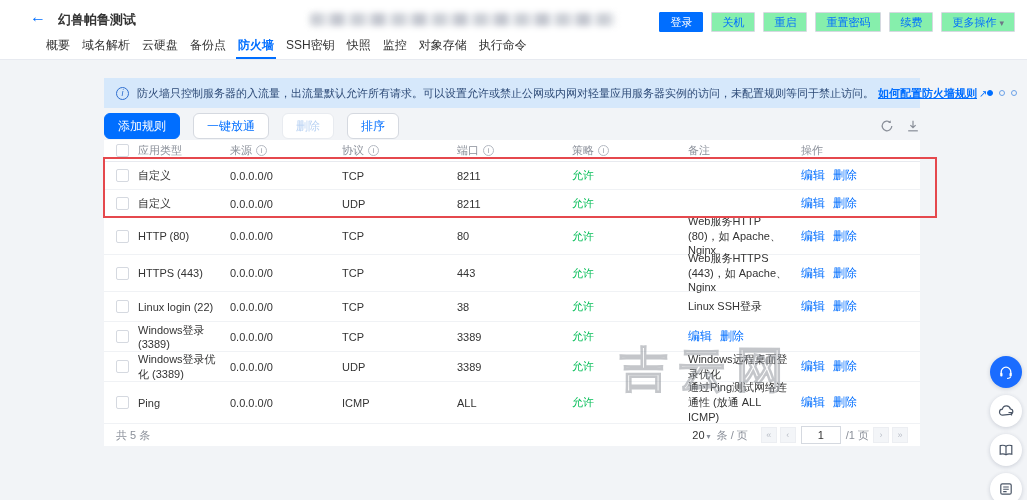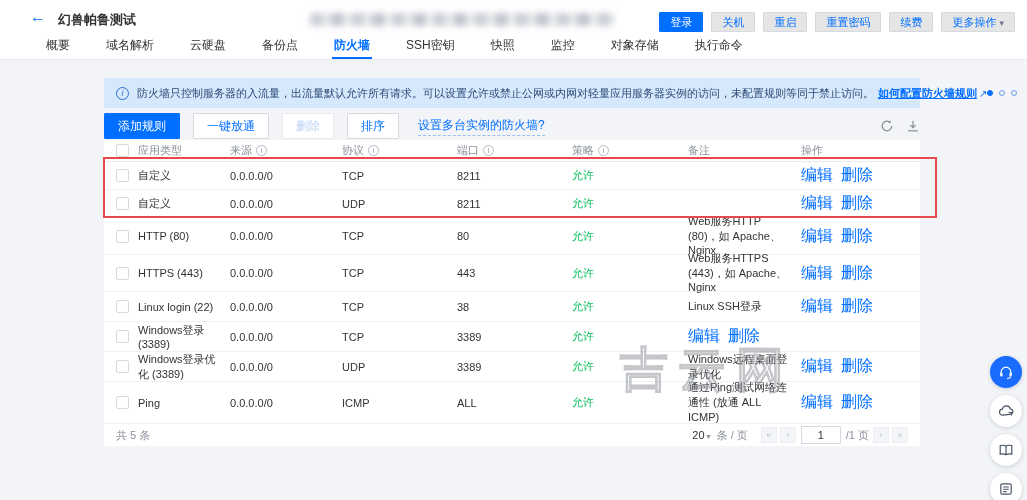--- a/index.html
+++ b/index.html
@@ -7,42 +7,42 @@
   .page { position:relative; width:1027px; height:500px; background:#f2f4f7; overflow:hidden; }
 
   
   .topbar { position:absolute; left:0; top:0; width:1027px; height:60px; background:#fff; border-bottom:1px solid #e7eaf0; }
   .back { position:absolute; left:30px; top:8px; color:#006eff; font-size:16px; cursor:pointer; }
   .page-title { position:absolute; left:58px; top:11px; font-size:13px; font-weight:bold; color:#333; }
   .redacted { position:absolute; left:310px; top:13px; width:305px; height:13px; border-radius:2px;
               background:repeating-linear-gradient(90deg,#c3c7cf 0 13px,#e4e6ea 13px 21px,#b8bcc6 21px 34px,#eceef1 34px 41px);
               filter:blur(3px); opacity:.85; }
   .header-actions { position:absolute; right:12px; top:12px; display:flex; gap:8px; }
-  .hbtn { height:20px; padding:0 10px; font-size:11px; background:#e5e5e5; border:1px solid #d5d9e0; color:#006eff; cursor:pointer; border-radius:1px; line-height:18px; font-family:inherit; }
+  .hbtn { height:20px; padding:0 10px; font-size:11px; background:#86efac; border:1px solid #d5d9e0; color:#006eff; cursor:pointer; border-radius:1px; line-height:18px; font-family:inherit; }
   .hbtn.primary { background:#006eff; border-color:#006eff; color:#fff; }
   .hbtn .caret { font-size:9px; margin-left:3px; color:#6e7686; }
 
   
-  .tabs { position:absolute; left:44px; top:35px; display:flex; gap:32px; height:24px; }
+  .tabs { position:absolute; left:44px; top:35px; display:flex; gap:8px; height:24px; }
   .tab { font-size:12px; color:#333; padding:2px 2px 6px; cursor:pointer; white-space:nowrap; }
   .tab.active { color:#006eff; font-weight:bold; border-bottom:2px solid #006eff; }
 
   
   .banner { position:absolute; left:104px; top:78px; width:816px; height:30px; background:#d6e8fb; display:flex; align-items:center; padding:0 12px; }
   .info-circle { width:13px; height:13px; border-radius:50%; border:1px solid #2f6fd0; color:#2f6fd0; font-size:9px; line-height:11px; text-align:center; font-style:italic; flex:none; }
   .banner-text { font-size:11px; color:#2d4a77; margin-left:8px; white-space:nowrap; }
   .banner-link { font-size:11px; color:#006eff; font-weight:bold; text-decoration:underline; margin-left:4px; cursor:pointer; white-space:nowrap; }
   .ext-ico { color:#006eff; font-size:10px; margin-left:2px; }
   .banner-dots { display:flex; gap:6px; margin-left:auto; align-items:center; }
   .dot { width:6px; height:6px; border-radius:50%; border:1px solid #6ba1e8; cursor:pointer; }
   .dot.active { background:#006eff; border-color:#006eff; }
 
   
   .toolbar { position:absolute; left:104px; top:112px; width:816px; height:28px; display:flex; align-items:center; }
-  .tbtn { height:26px; padding:0 13px; font-size:12px; margin-right:13px; cursor:pointer; border-radius:1px; font-family:inherit; }
+  .tbtn { height:26px; padding:0 13px; font-size:12px; margin-right:13px; cursor:pointer; border-radius:6px; font-family:inherit; }
   .tbtn.primary { background:#006eff; border:1px solid #006eff; color:#fff; }
   .tbtn.default { background:#fff; border:1px solid #d5d9e0; color:#006eff; }
   .tbtn.disabled { background:#fff; border:1px solid #e8ebf0; color:#b9d2f3; cursor:not-allowed; }
   .toolbar-link { font-size:12px; color:#006eff; border-bottom:1px dashed #9cc0f5; padding-bottom:1px; cursor:pointer; margin-left:6px; }
   .toolbar-icons { margin-left:auto; display:flex; gap:12px; align-items:center; }
   .ticon { width:14px; height:14px; cursor:pointer; }
 
   
   .card { position:absolute; left:104px; top:140px; width:816px; height:306px; background:#fff; }
   .t-head { display:flex; height:22px; align-items:center; border-bottom:1px solid #e8eaef; }
@@ -56,21 +56,21 @@
   .t-body .t-row:nth-child(5){height:30px}
   .t-body .t-row:nth-child(6){height:30px}
   .t-body .t-row:nth-child(7){height:30px}
   .t-body .t-row:nth-child(8){height:42px}
   .cell { font-size:11px; color:#333; padding-right:8px; }
   .c0 { width:126px; padding-left:12px; display:flex; align-items:center; gap:9px; }
   .c1 { width:112px; } .c2 { width:115px; } .c3 { width:115px; }
   .c4 { width:116px; } .c5 { width:113px; line-height:1.35; } .c6 { width:119px; }
   .checkbox { width:13px; height:13px; border:1px solid #d5d9e0; border-radius:2px; background:#fff; flex:none; cursor:pointer; }
   .policy-allow { color:#0abf5b;font-family:Liberation Serif, serif; }
-  .c6 a { color:#006eff; font-size:16px; text-decoration:none; margin-right:8px; cursor:pointer;font-family:Liberation Serif, serif; }
+  .c6 a { color:#006eff; font-size:12px; text-decoration:none; margin-right:8px; cursor:pointer;font-family:Liberation Serif, serif; }
 
   
   .t-foot { display:flex; align-items:center; height:22px; padding:0 12px; font-size:11px; color:#8a8f99; }
   .page-size { margin-left:auto; color:#333; cursor:pointer; }
   .page-size .caret { font-size:8px; color:#8a8f99; margin-left:2px; }
   .per-page { margin-left:6px; margin-right:10px; }
   .pg-btn { width:16px; height:16px; background:#f3f5f8; border:1px solid #eceef2; color:#b9bec7; font-size:9px; line-height:14px; text-align:center; margin-left:3px; cursor:pointer; }
   .pg-input { width:40px; height:18px; border:1px solid #d5d9e0; font-size:11px; color:#333; text-align:center; margin:0 5px; font-family:inherit; }
   .pg-total { color:#8a8f99; margin-right:1px; }
 
@@ -131,21 +131,20 @@
 
   </div>
 
   <div class="toolbar">
     <span id="toolbar-buttons" style="display:flex;align-items:center;">
         <button class="tbtn primary">添加规则</button>
         <button class="tbtn default">一键放通</button>
         <button class="tbtn disabled">删除</button>
         <button class="tbtn default">排序</button>
       </span>
-    <span class="toolbar-link">设置多台实例的防火墙?</span>
     <span class="toolbar-icons">
       <svg class="ticon" viewBox="0 0 16 16">
           <path d="M13.5 8a5.5 5.5 0 1 1-1.6-3.9" fill="none" stroke="#8a8f99" stroke-width="1.4"></path>
           <path d="M12.2 1.5v3h-3z" fill="#8a8f99"></path>
         </svg>
       <svg class="ticon" viewBox="0 0 16 16">
           <path d="M8 2v8M5 7l3 3 3-3" fill="none" stroke="#8a8f99" stroke-width="1.4"></path>
           <path d="M2.5 13.5h11" stroke="#8a8f99" stroke-width="1.4"></path>
         </svg>
     </span>

